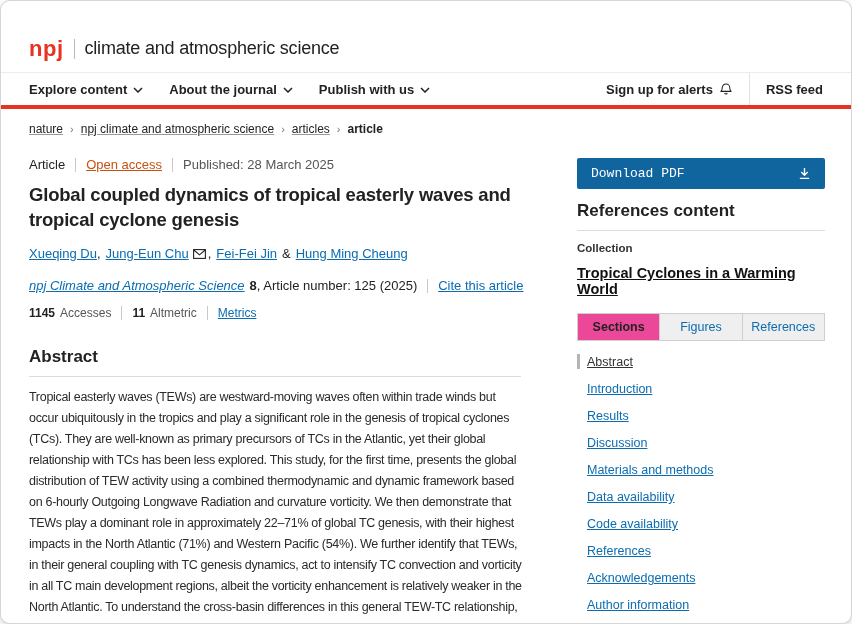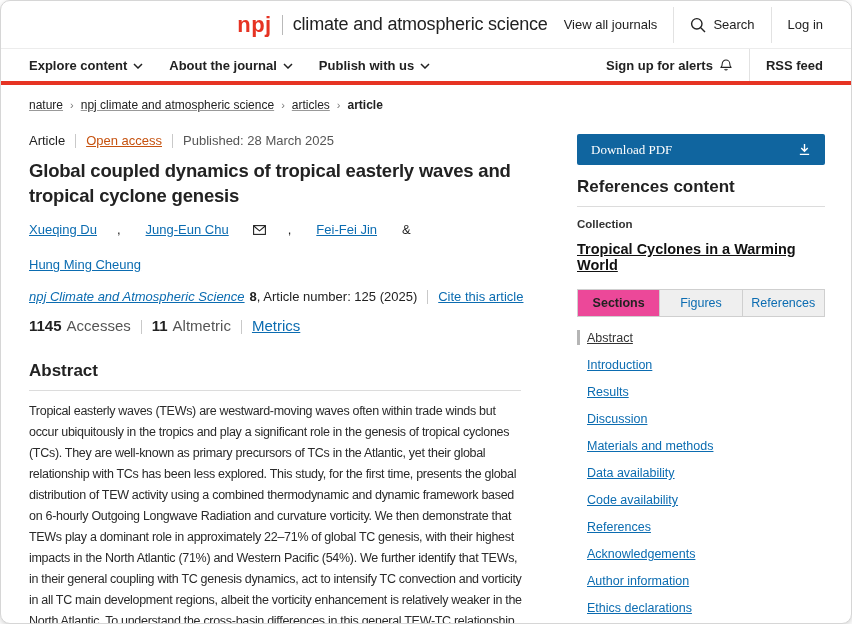--- a/index.html
+++ b/index.html
@@ -16,22 +16,22 @@
   html,body{background:#fff;font-family:"Liberation Sans", sans-serif;}
   .page{
     width:852px;height:624px;overflow:hidden;background:#fff;
     border:1px solid #d6d6d6;border-radius:10px;
     box-shadow:0 2px 6px rgba(0,0,0,.18);
     position:relative;
   }
   a{cursor:pointer;}
   
   .topbar{
-    height:48px;display:flex;align-items:center;justify-content:flex-end;
-    padding:0 28px;border-bottom:1px solid #ececec;
+    height:48px;display:flex;align-items:center;justify-content:flex-start;
+    padding:0 28px;border-bottom:1px solid #ececec;margin-top:24px;
   }
   .brand{display:flex;align-items:center;gap:10px;}
   .brand .npj{color:var(--red);font-size:22px;font-weight:bold;letter-spacing:.5px;line-height:1;}
   .brand-sep{width:1px;height:20px;background:#b9b9b9;}
   .journal-name{font-size:18px;color:var(--text-dark);letter-spacing:-.2px;}
   .top-utils{display:flex;align-items:stretch;height:36px;}
   .top-utils .util{
     display:flex;align-items:center;gap:7px;font-size:13px;color:var(--text-dark);
     padding:0 16px;text-decoration:none;
   }
@@ -60,43 +60,43 @@
   .crumb-sep{color:#777;font-size:11px;}
   .breadcrumb .current{font-weight:bold;}
   
   .meta-line{font-size:13px;color:var(--text-gray);display:flex;align-items:center;margin-bottom:10px;}
   .meta-line .mtype{color:var(--text-dark);}
   .pipe{width:1px;height:14px;background:#c9c9c9;margin:0 10px;display:inline-block;}
   .open-access{color:var(--open-access);text-decoration:underline;}
   
   h1.title{font-size:18.5px;line-height:25px;color:var(--text-dark);font-weight:bold;letter-spacing:-.2px;margin-bottom:14px;}
   
-  .authors{font-size:13px;color:var(--text-dark);margin-bottom:17px;display:flex;align-items:center;flex-wrap:wrap;gap:20px;}
+  .authors{font-size:13px;color:var(--text-dark);margin-bottom:17px;display:flex;align-items:center;flex-wrap:wrap;}
   .authors a{color:var(--link-blue);text-decoration:underline;}
   .authors .sep{margin-right:5px;}
   .authors .amp{margin:0 5px;}
   .mail{margin:0 2px 0 4px;}
   
   .journal-ref{font-size:13px;color:var(--text-dark);margin-bottom:13px;display:flex;align-items:center;flex-wrap:wrap;}
   .journal-ref .jname{color:var(--link-blue);font-style:italic;text-decoration:underline;margin-right:5px;}
   .journal-ref .vol{font-weight:bold;}
   .journal-ref .cite{color:var(--link-blue);text-decoration:underline;}
   
-  .metrics{font-size:15px;color:var(--text-gray);display:flex;align-items:flex-end;margin-bottom:27px;}
+  .metrics{font-size:12px;color:var(--text-gray);display:flex;align-items:flex-end;margin-bottom:27px;}
   .metrics b{color:var(--text-dark);margin-right:5px;}
   .metrics .mlink{color:var(--link-blue);text-decoration:underline;}
   
   h2.abstract-h{font-size:17px;color:var(--text-dark);margin-bottom:9px;}
   .abstract-rule{border:none;border-top:1px solid #dcdcdc;margin:0 0 10px 0;width:492px;}
   .abstract-text{font-size:12.5px;line-height:21px;color:#2a2a2a;width:494px;letter-spacing:-.3px;}
   
   .pdf-btn{
     width:100%;height:31px;background:var(--button-blue);color:#fff;border:none;border-radius:2px;
     font-size:13px;display:flex;align-items:center;justify-content:space-between;
-    padding:0 14px;font-family:Liberation Serif, serif;cursor:pointer;margin-bottom:12px;
+    padding:0 14px;font-family:Liberation Mono, monospace;cursor:pointer;margin-bottom:12px;
   }
   h2.assoc{font-size:17px;color:var(--text-dark);padding-bottom:9px;border-bottom:1px solid #dcdcdc;margin-bottom:11px;}
   .collection-label{font-size:11.5px;font-weight:bold;color:#333;margin-bottom:11px;}
   .collection-link{display:block;font-size:14.5px;font-weight:bold;color:#111;text-decoration:underline;margin-bottom:16px;}
   .tabs{display:flex;border:1px solid #cfcfcf;border-bottom:1px solid #cfcfcf;height:28px;}
   .tab{
     flex:1;display:flex;align-items:center;justify-content:center;font-size:12.5px;
     background:var(--tab-inactive);color:var(--link-blue);border-left:1px solid #cfcfcf;text-decoration:none;
   }
   .tab:first-child{border-left:none;}
@@ -111,35 +111,20 @@
 </head>
 <body>
 
 <div class="page">
 
   <header class="topbar">
     <div class="brand">
       <span class="npj">npj</span>
       <span class="brand-sep"></span>
       <span class="journal-name">climate and atmospheric science</span>
-    </div>
-    <div class="top-utils">
-      <a class="util">View all journals</a>
-      <span class="vdiv"></span>
-      <a class="util">
-        <span>
-          <svg width="16" height="16" viewBox="0 0 16 16">
-              <circle cx="6.8" cy="6.8" r="5.2" fill="none" stroke="#222" stroke-width="1.4"></circle>
-              <line x1="10.8" y1="10.8" x2="15" y2="15" stroke="#222" stroke-width="1.4"></line>
-            </svg>
-        </span>
-        <span>Search</span>
-      </a>
-      <span class="vdiv"></span>
-      <a class="util">Log in</a>
     </div>
   </header>
 
   <nav class="navbar">
     <div class="nav-left">
       <a class="nav-item">
         <span>Explore content</span>
         <span class="chev">
           <svg width="10" height="6" viewBox="0 0 10 6">
               <path d="M1 1 L5 5 L9 1" fill="none" stroke="#222" stroke-width="1.5"></path>

